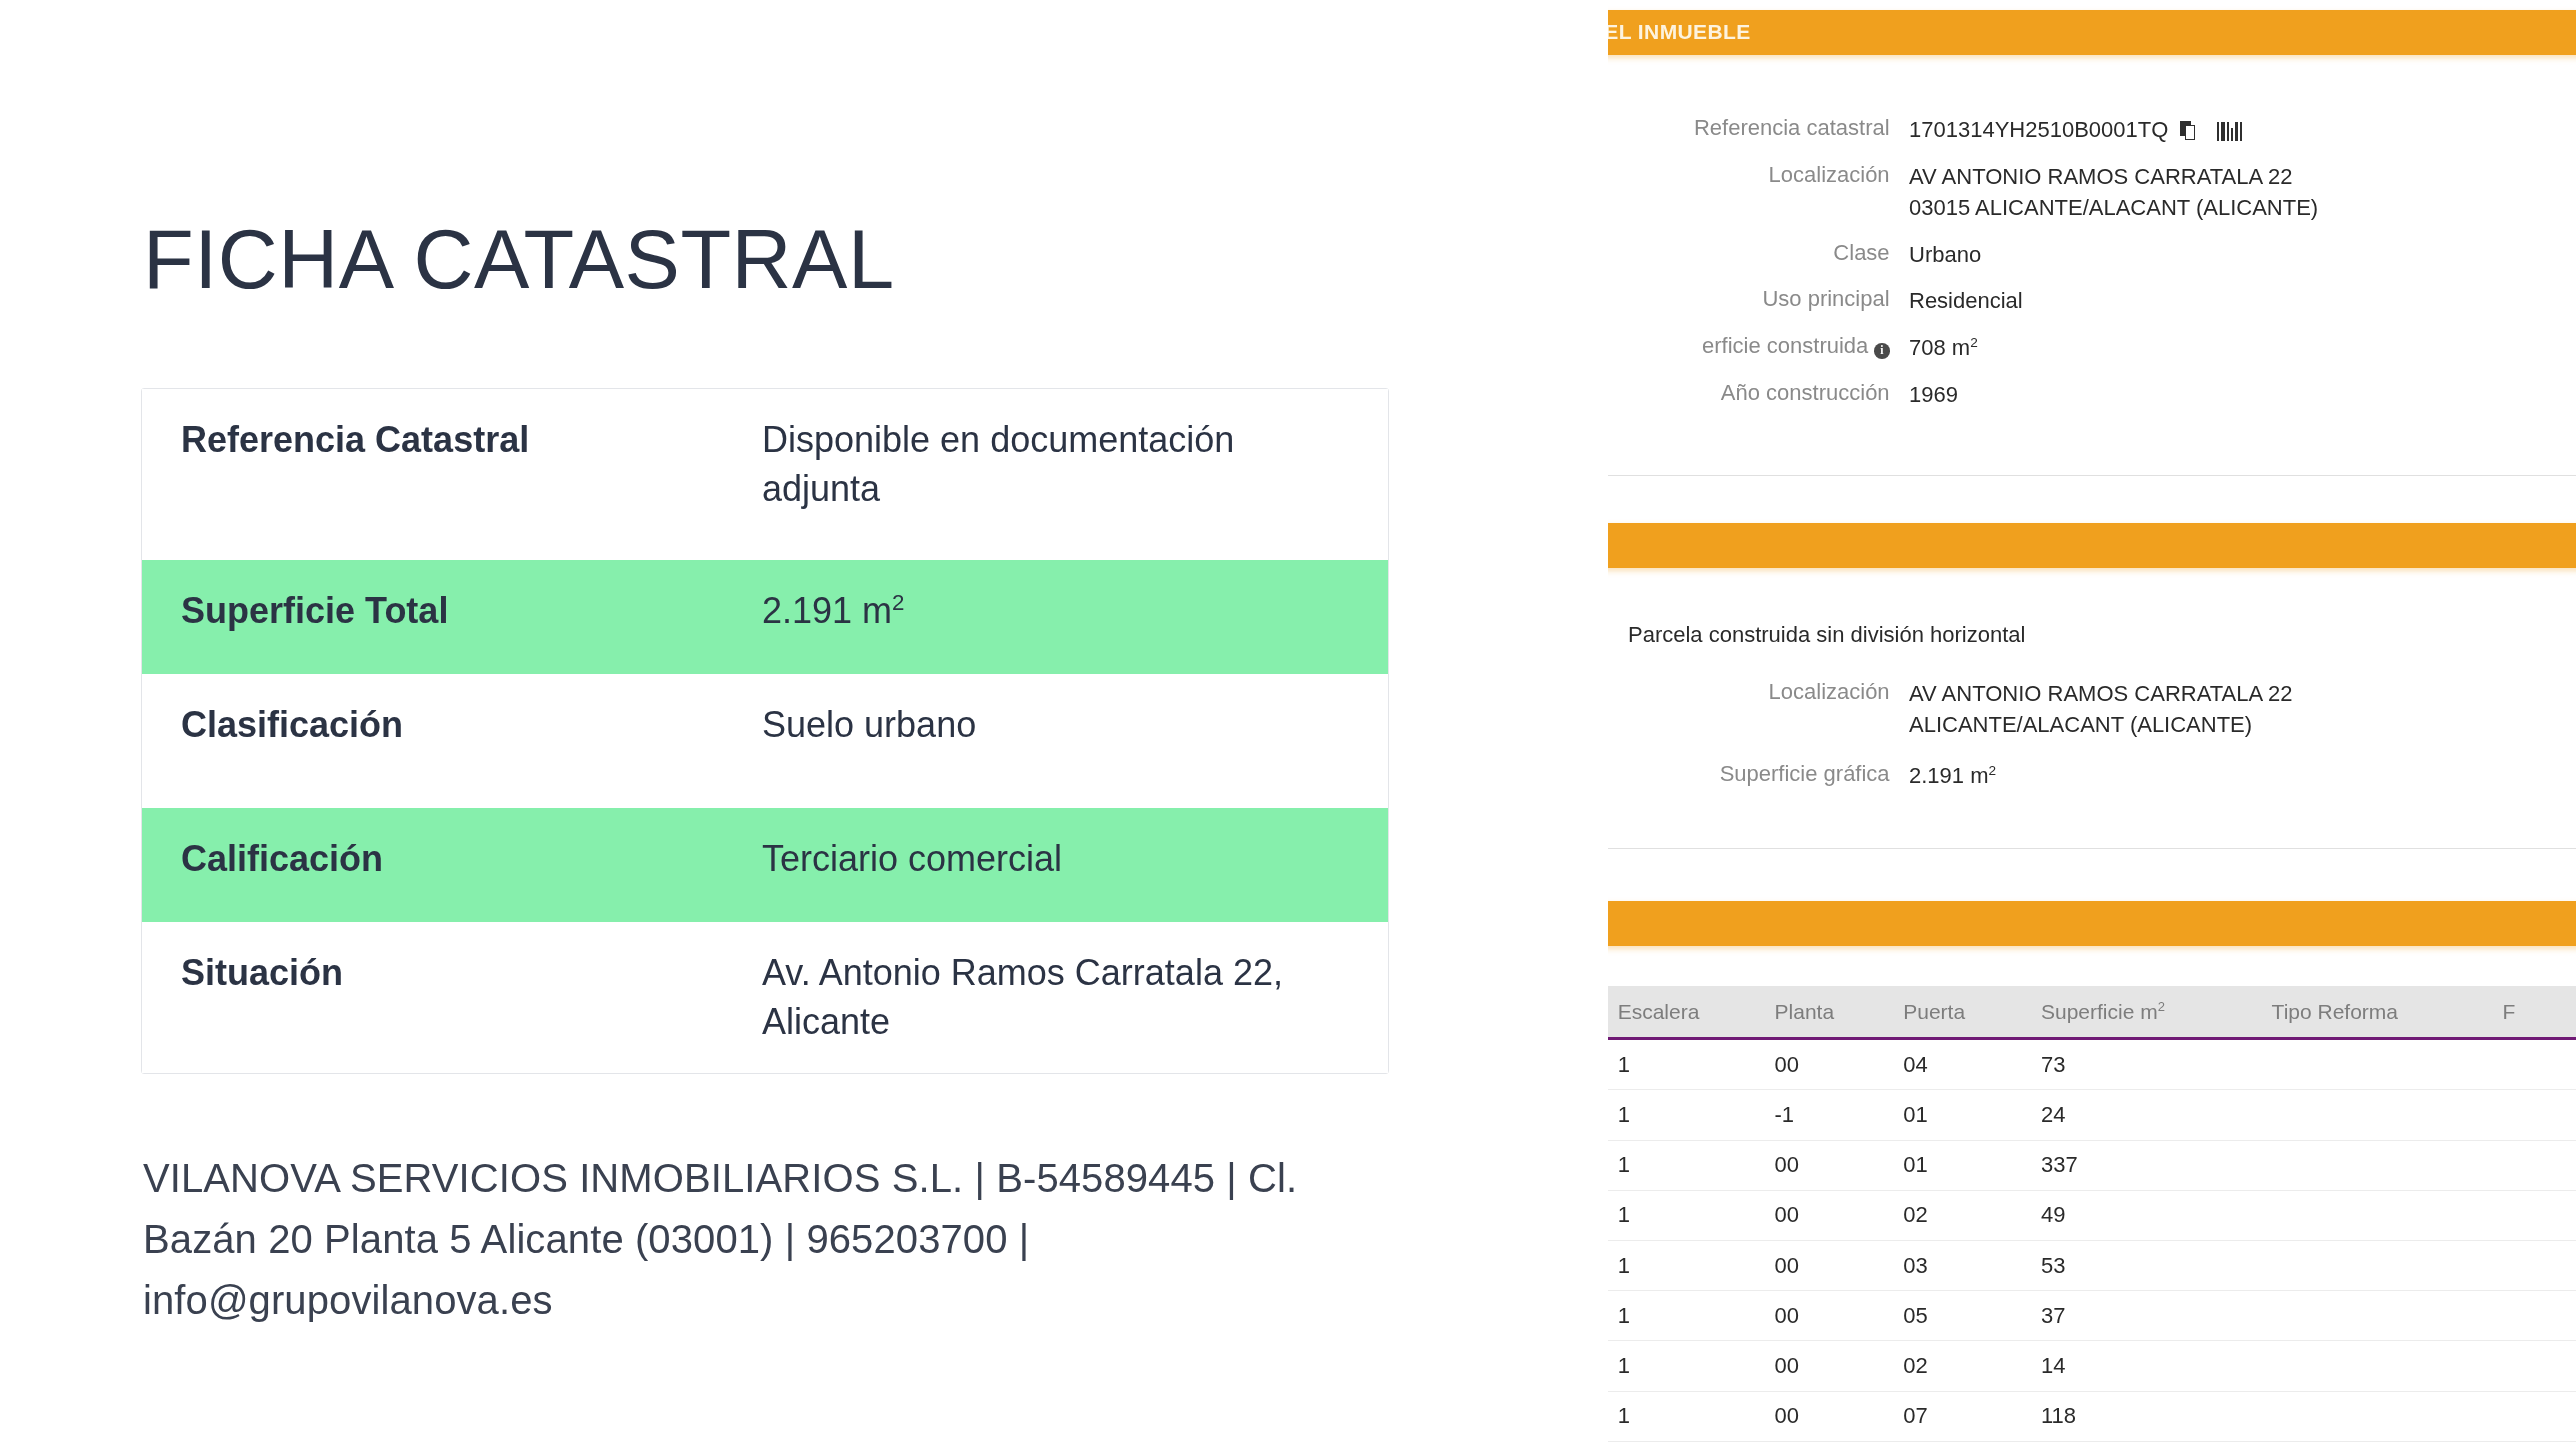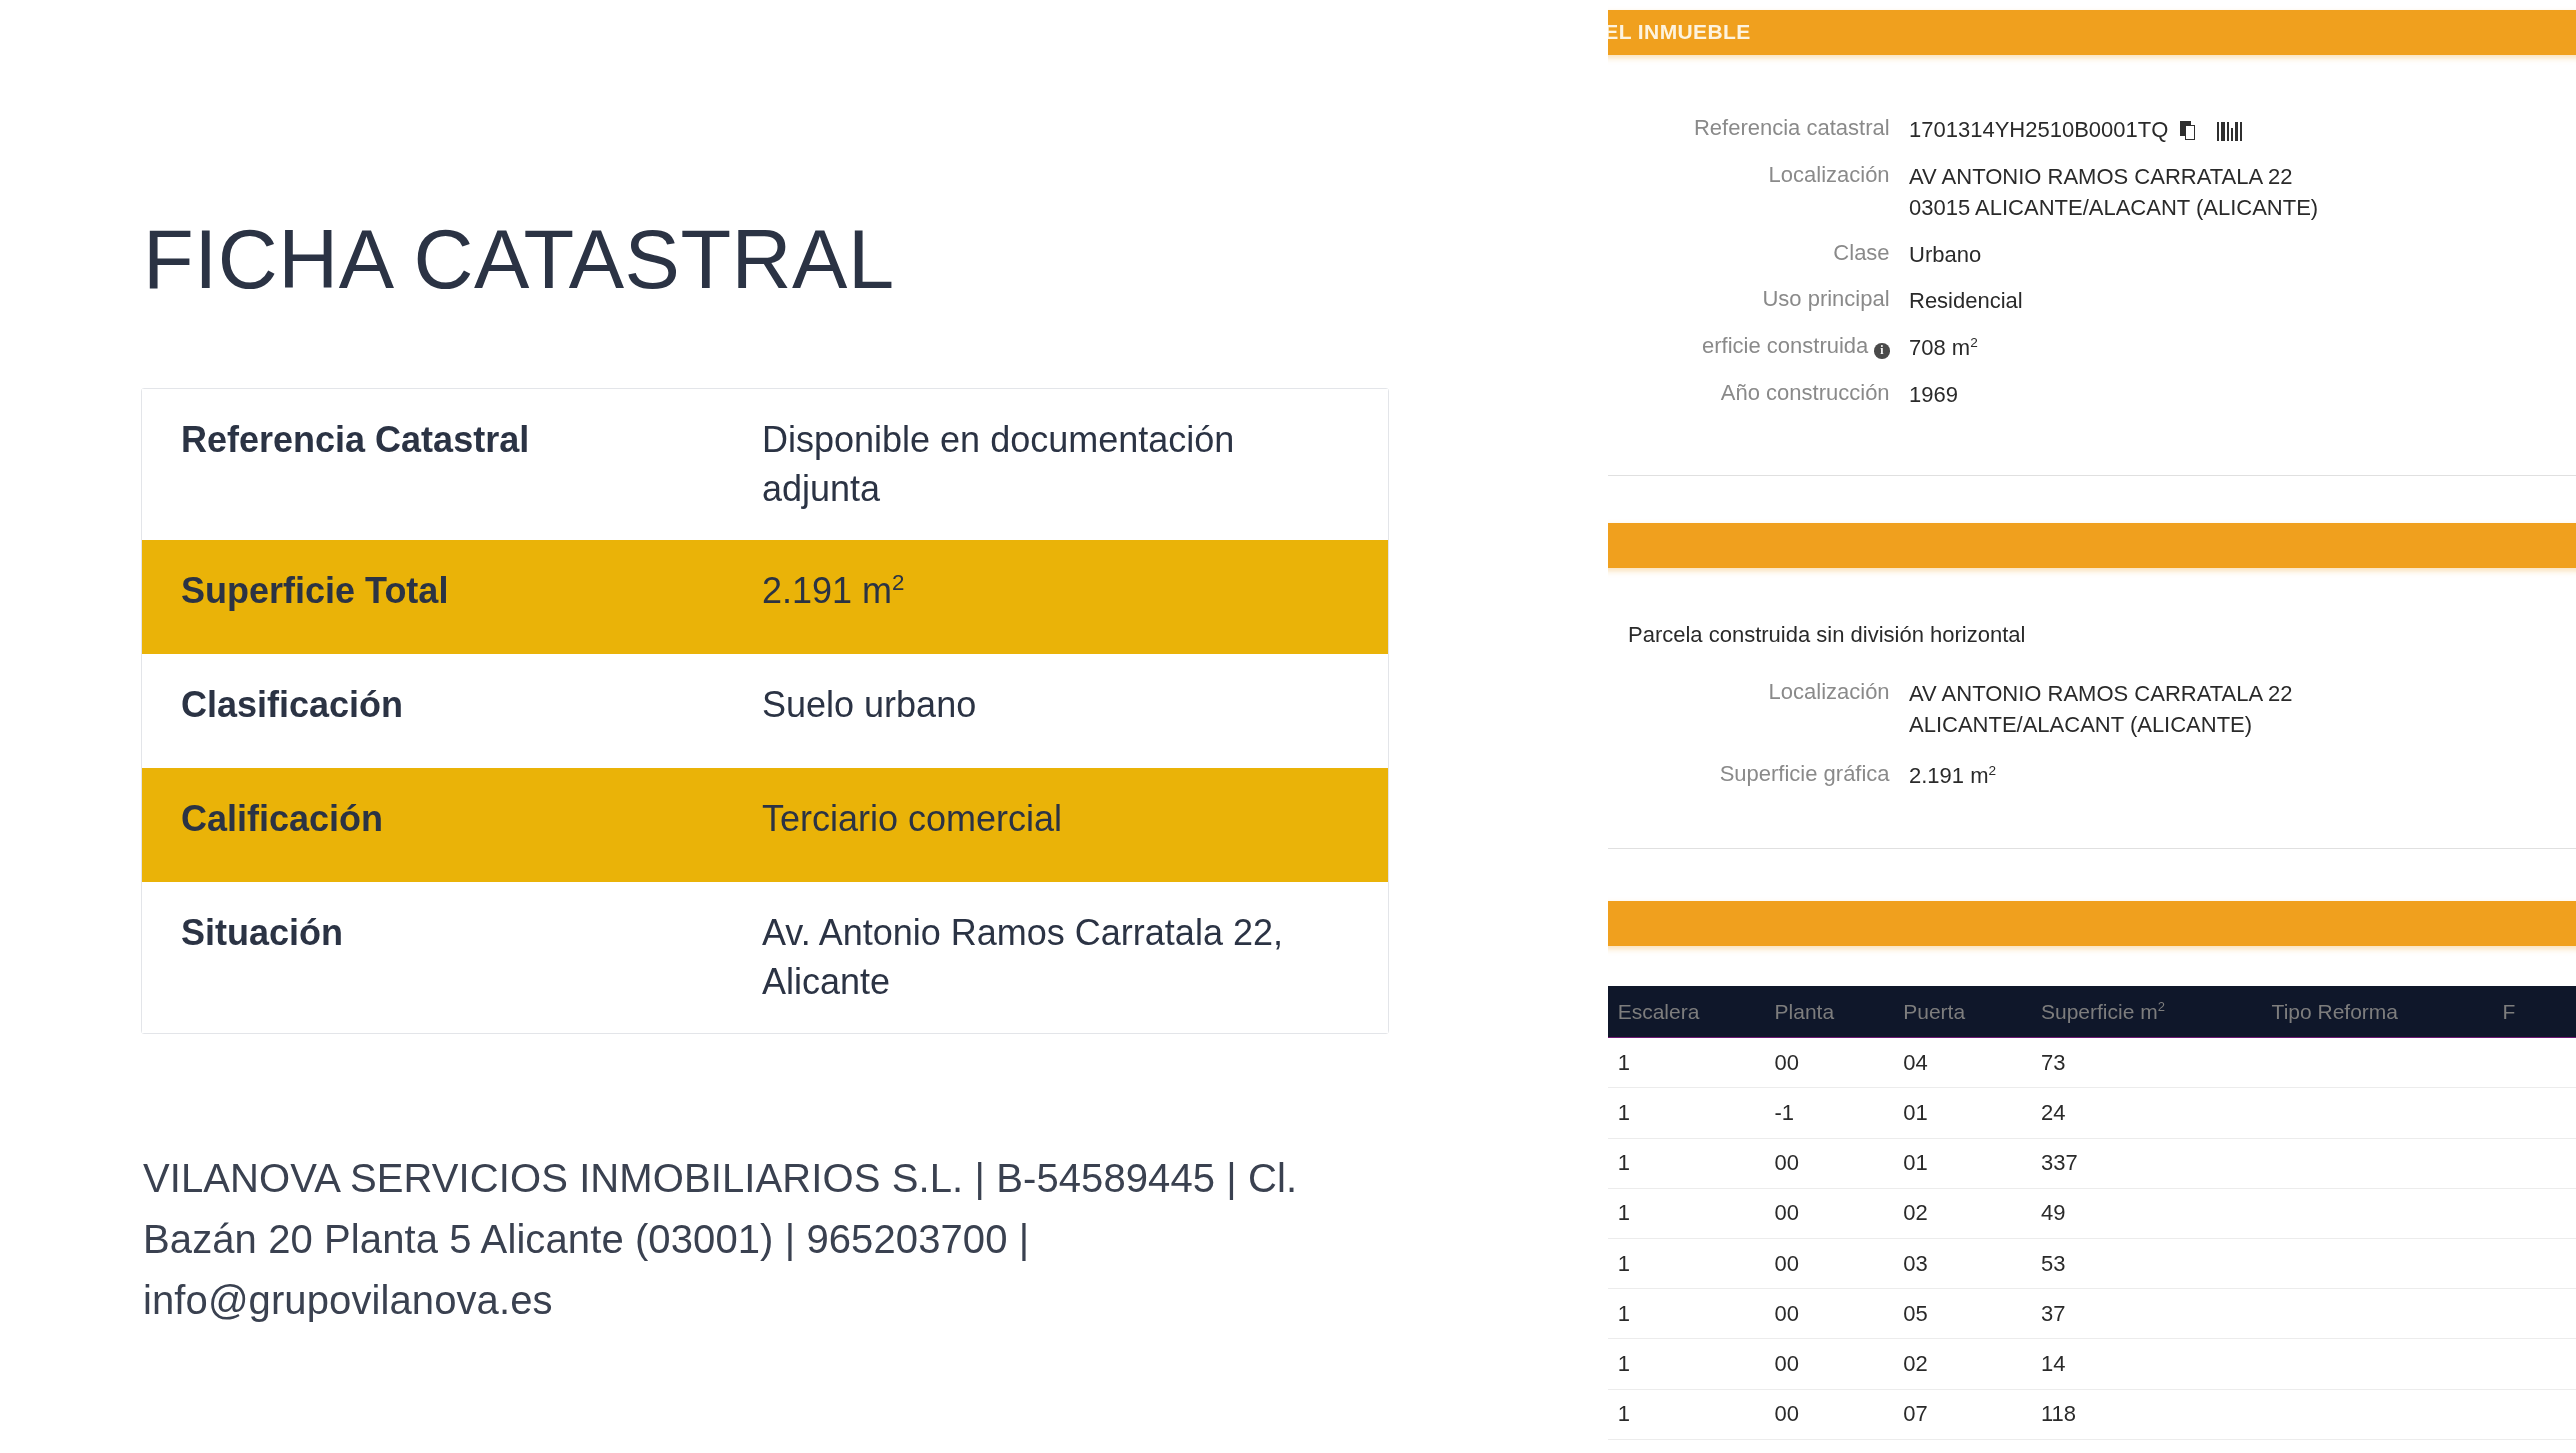--- a/index.html
+++ b/index.html
@@ -59,21 +59,22 @@
   }
 
   .ficha-row {
     display: flex;
     align-items: flex-start;
     box-sizing: border-box;
     padding: 27px 0 27px 0;
     min-height: 114px;
   }
   .ficha-row.alt {
-    background: #eab308;
+    background: #86efac;
+    margin-top: 20px;
   }
   .ficha-row.plain {
     background: #ffffff;
   }
 
   .ficha-key {
     flex: 0 0 620px;
     padding-left: 39px;
     font-size: 36px;
     font-weight: 700;
@@ -268,23 +269,23 @@
     right: -29px;
     top: 0;
     border-collapse: collapse;
     font-size: 21px;
     table-layout: fixed;
   }
   .cat-table thead th {
     text-align: left;
     font-weight: 400;
     color: #7d7d7d;
-    background: #0f172a;
+    background: #e5e5e5;
     padding: 13.6px 9.7px 13.6px 9.7px;
-    border-bottom: 1px solid #701a75;
+    border-bottom: 3px solid #701a75;
     white-space: nowrap;
     font-size: 21px;
   }
   .cat-table thead th sup {
     font-size: 0.62em;
     vertical-align: super;
     line-height: 0;
   }
   .cat-table tbody td {
     padding: 11.6px 9.7px;

